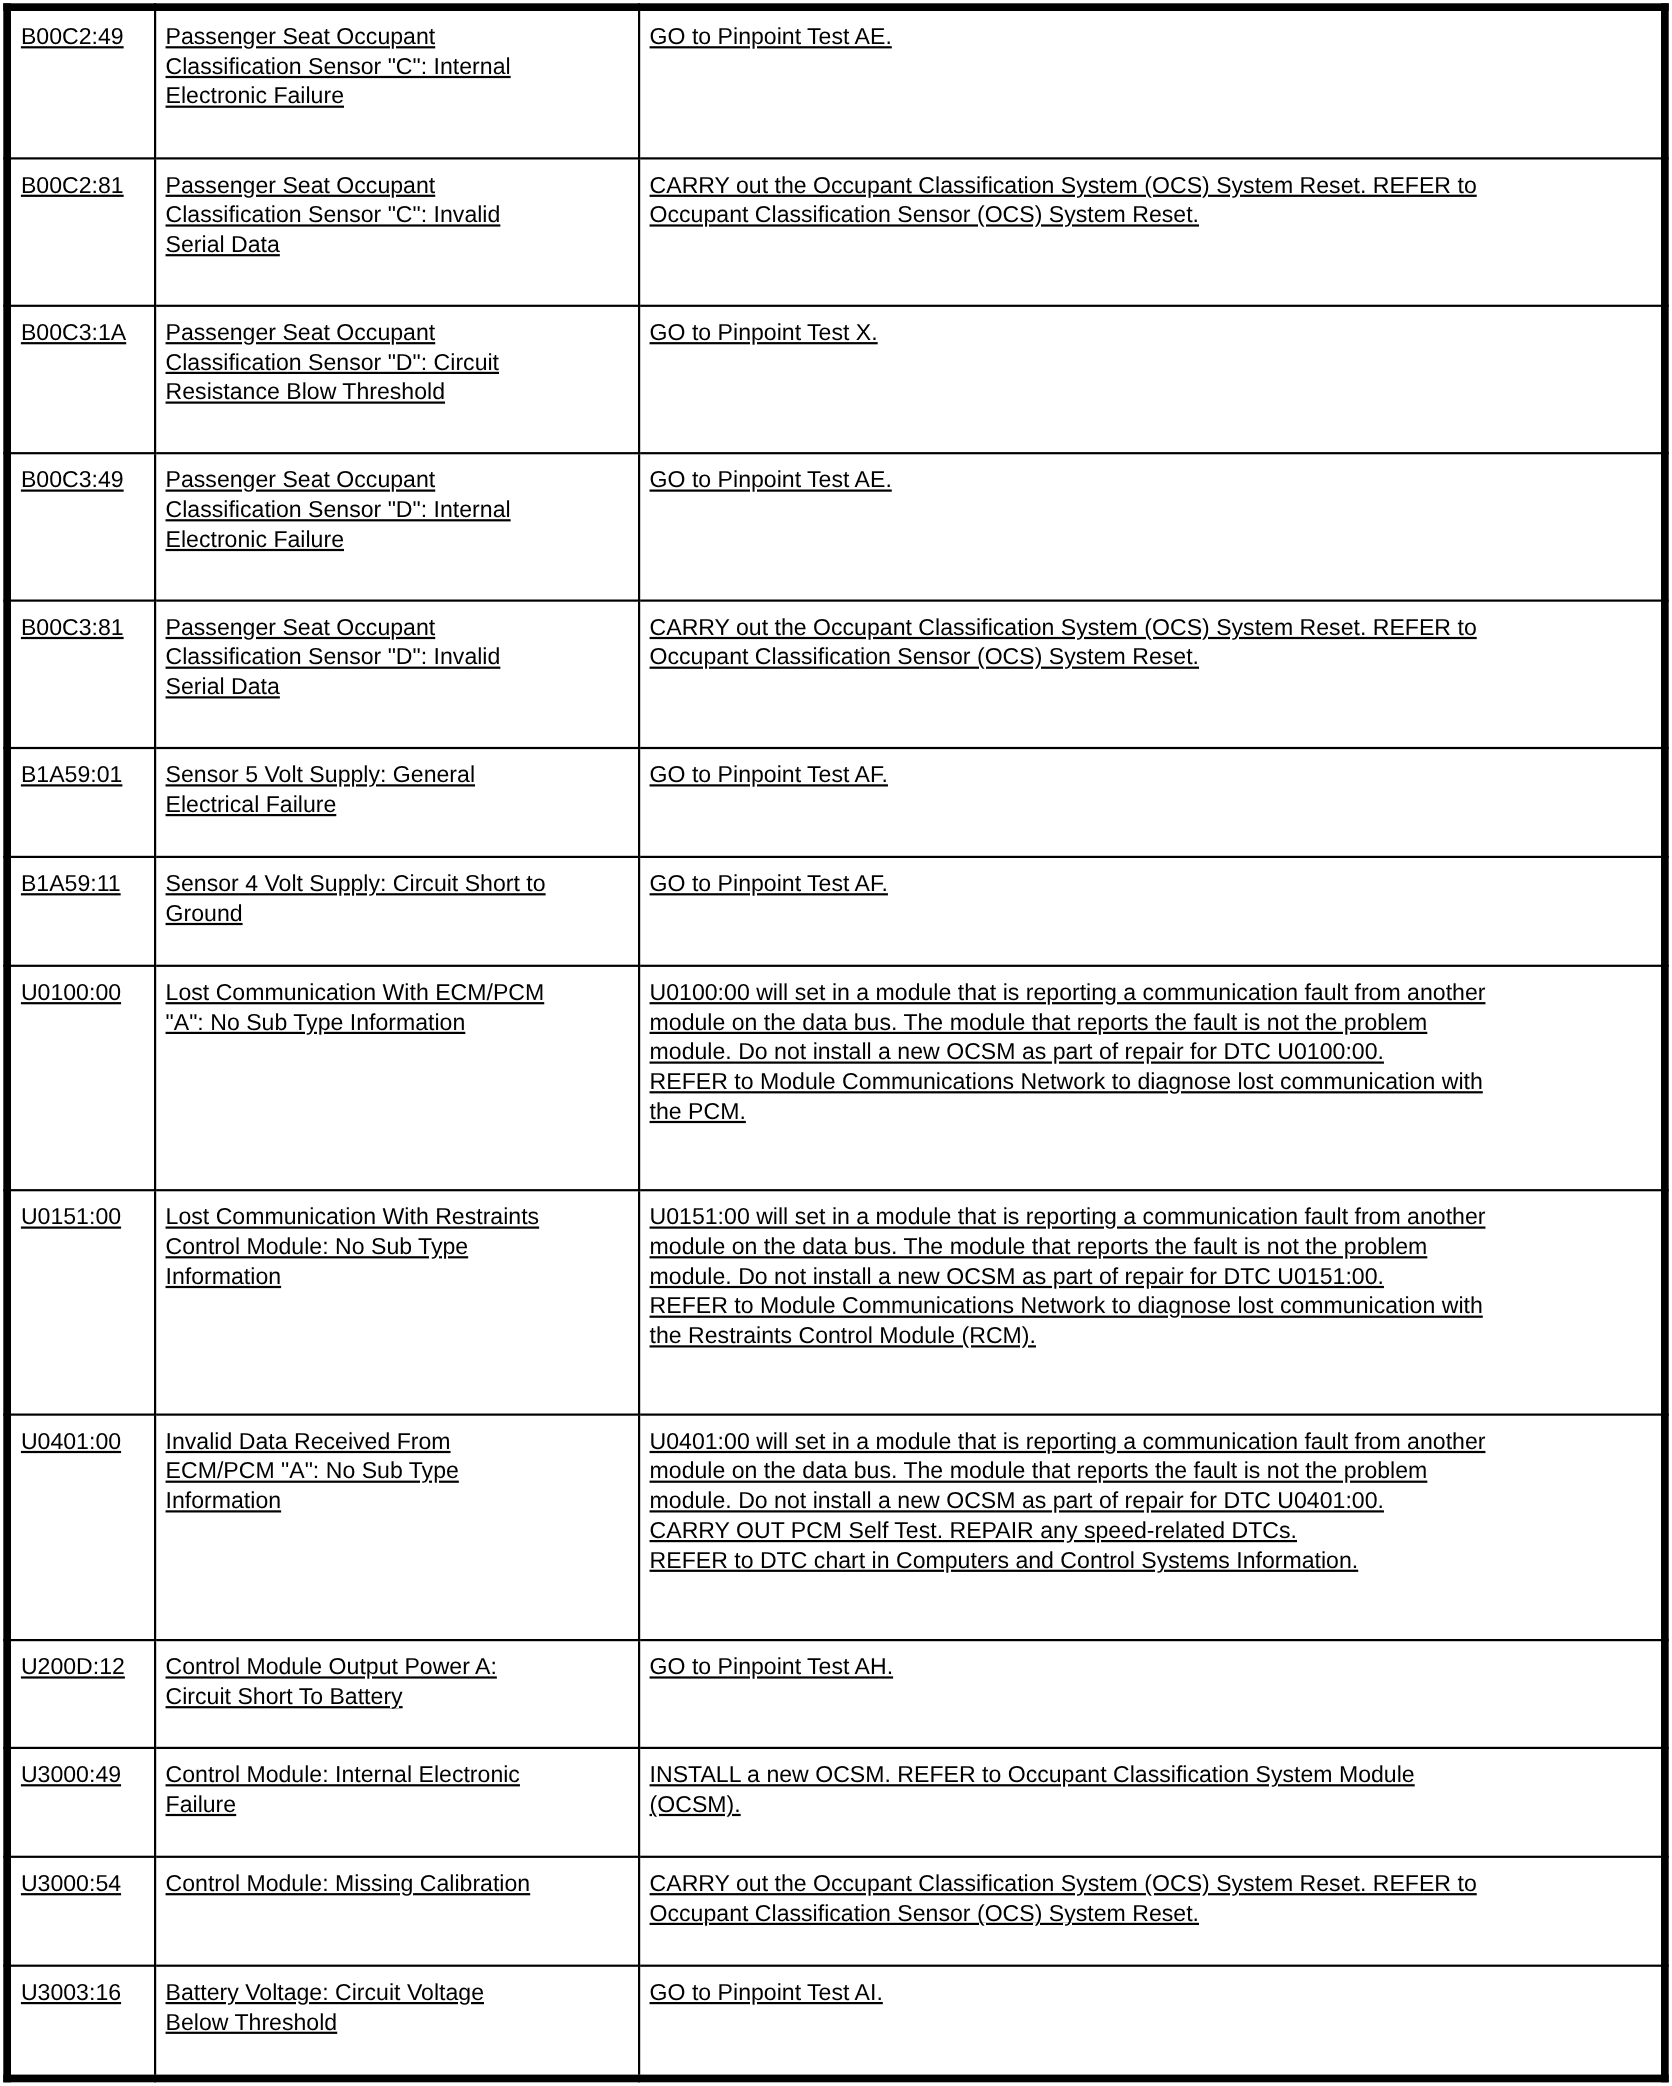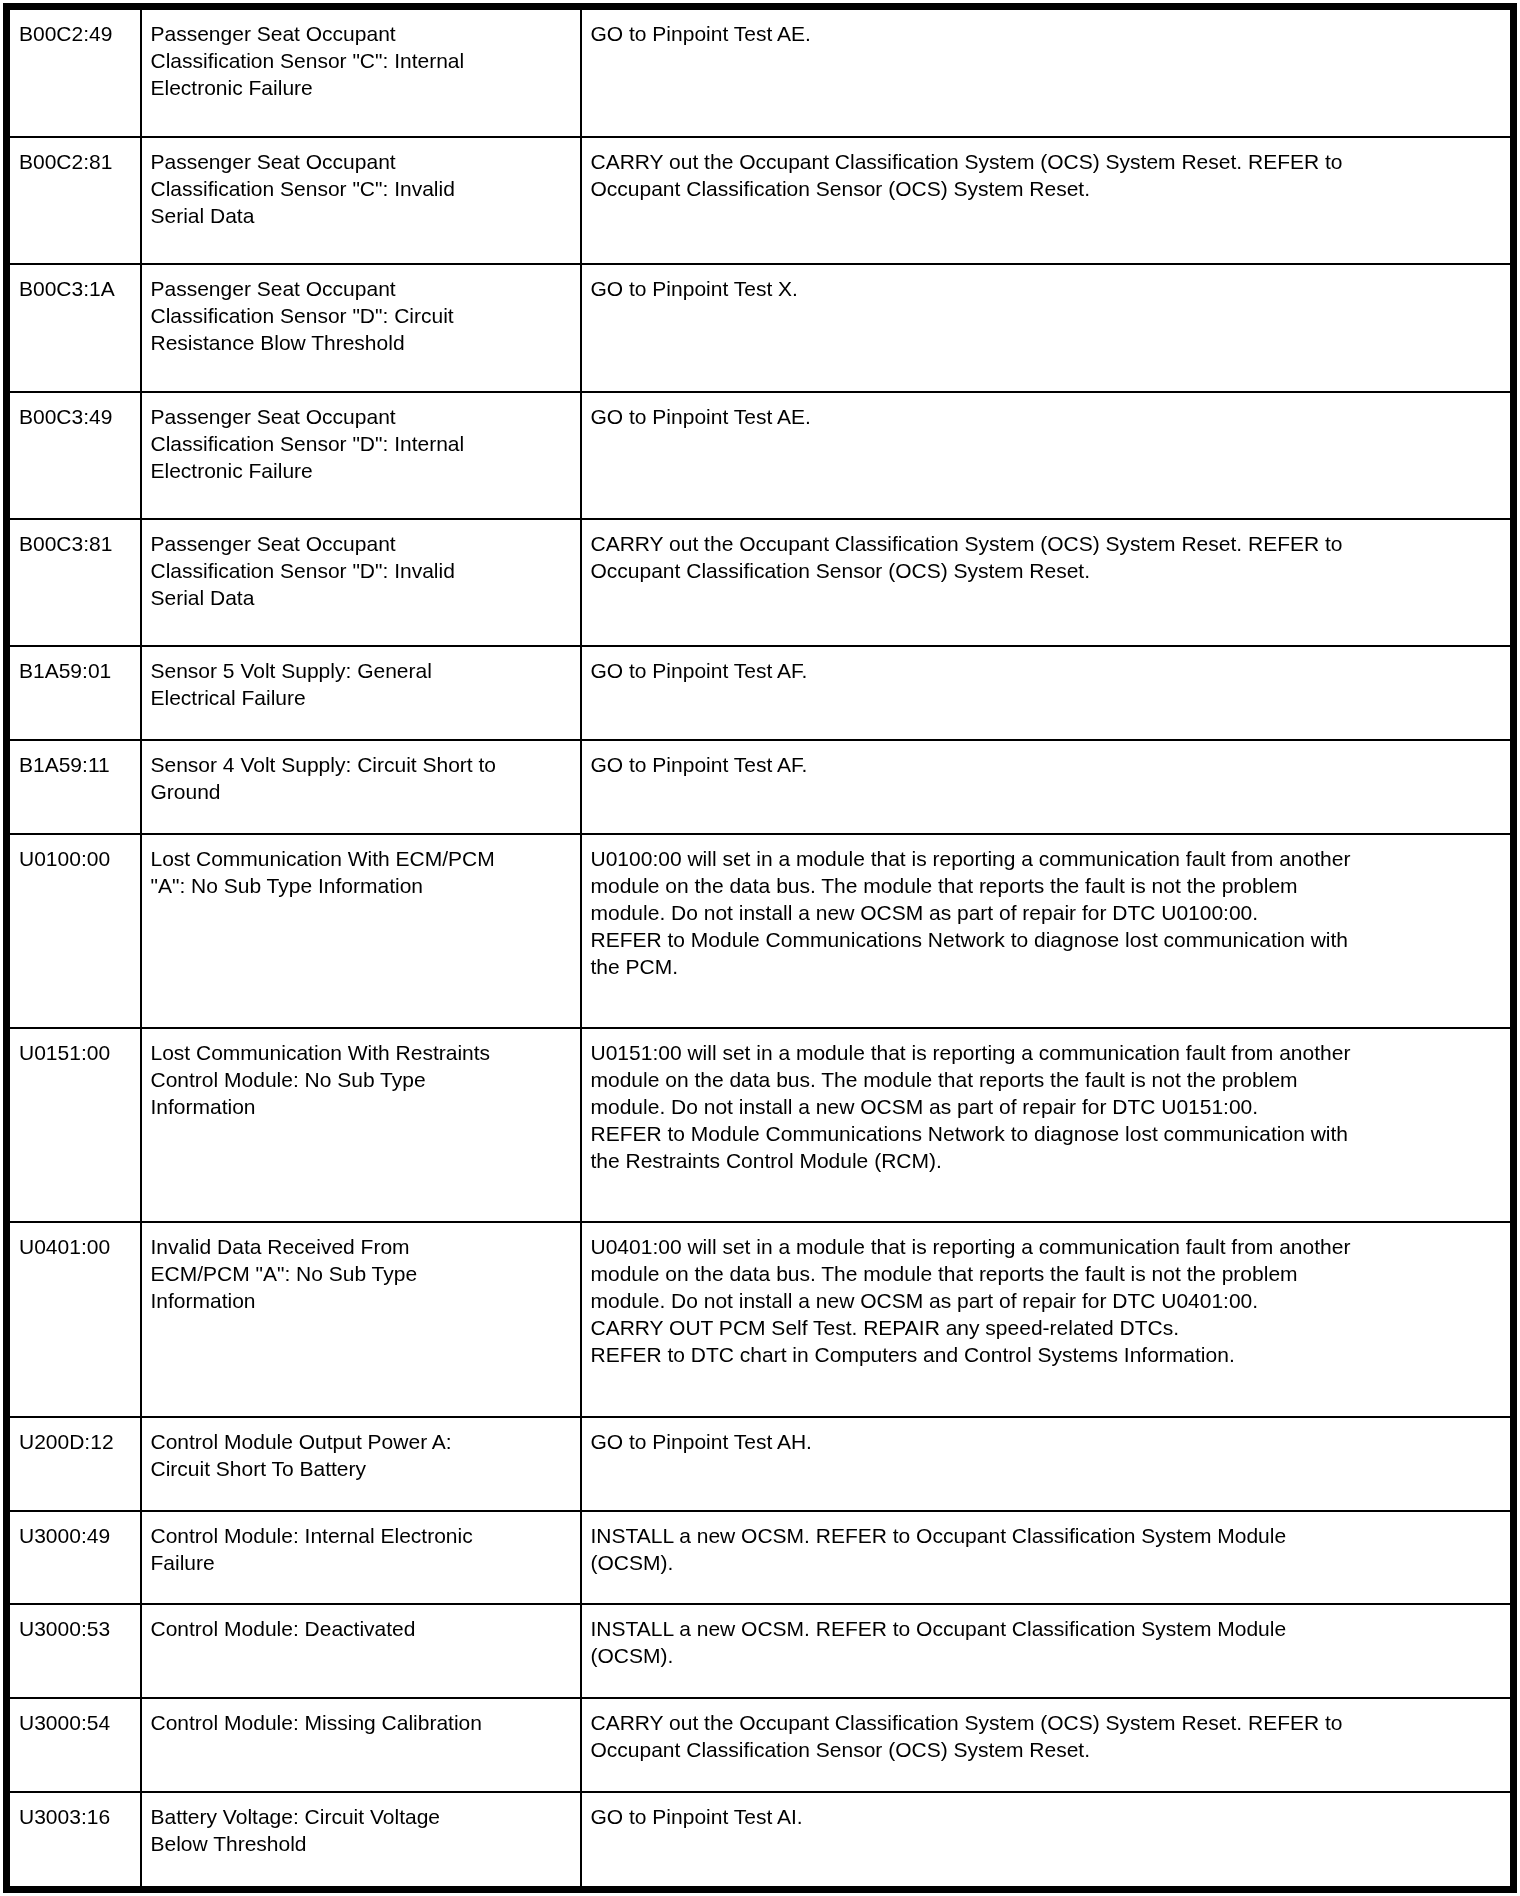--- a/index.html
+++ b/index.html
@@ -21,20 +21,21 @@
     height: 100%;
     border-collapse: collapse;
     table-layout: fixed;
     background: #ffffff;
   }
   table.dtc-table, table.dtc-table td {
     border: 2px solid #000000;
   }
   table.dtc-table {
     border-width: 7px;
+    text-decoration: underline;
   }
   col.col-code   { width: 134px; }
   col.col-desc   { width: 440px; }
   col.col-action { width: auto;  }
   td {
     vertical-align: top;
     padding: 10px 10px 10px 9px;
     font-size: 21px;
     line-height: 27px;
     white-space: pre-wrap;
@@ -144,26 +145,20 @@
         <td>GO to Pinpoint Test AH.</td>
       </tr>
       <tr>
         <td class="code">U3000:49</td>
         <td>Control Module: Internal Electronic
 Failure</td>
         <td>INSTALL a new OCSM. REFER to Occupant Classification System Module
 (OCSM).</td>
       </tr>
       <tr>
-        <td class="code">U3000:53</td>
-        <td>Control Module: Deactivated</td>
-        <td>INSTALL a new OCSM. REFER to Occupant Classification System Module
-(OCSM).</td>
-      </tr>
-      <tr>
         <td class="code">U3000:54</td>
         <td>Control Module: Missing Calibration</td>
         <td>CARRY out the Occupant Classification System (OCS) System Reset. REFER to
 Occupant Classification Sensor (OCS) System Reset.</td>
       </tr>
       <tr>
         <td class="code">U3003:16</td>
         <td>Battery Voltage: Circuit Voltage
 Below Threshold</td>
         <td>GO to Pinpoint Test AI.</td>

